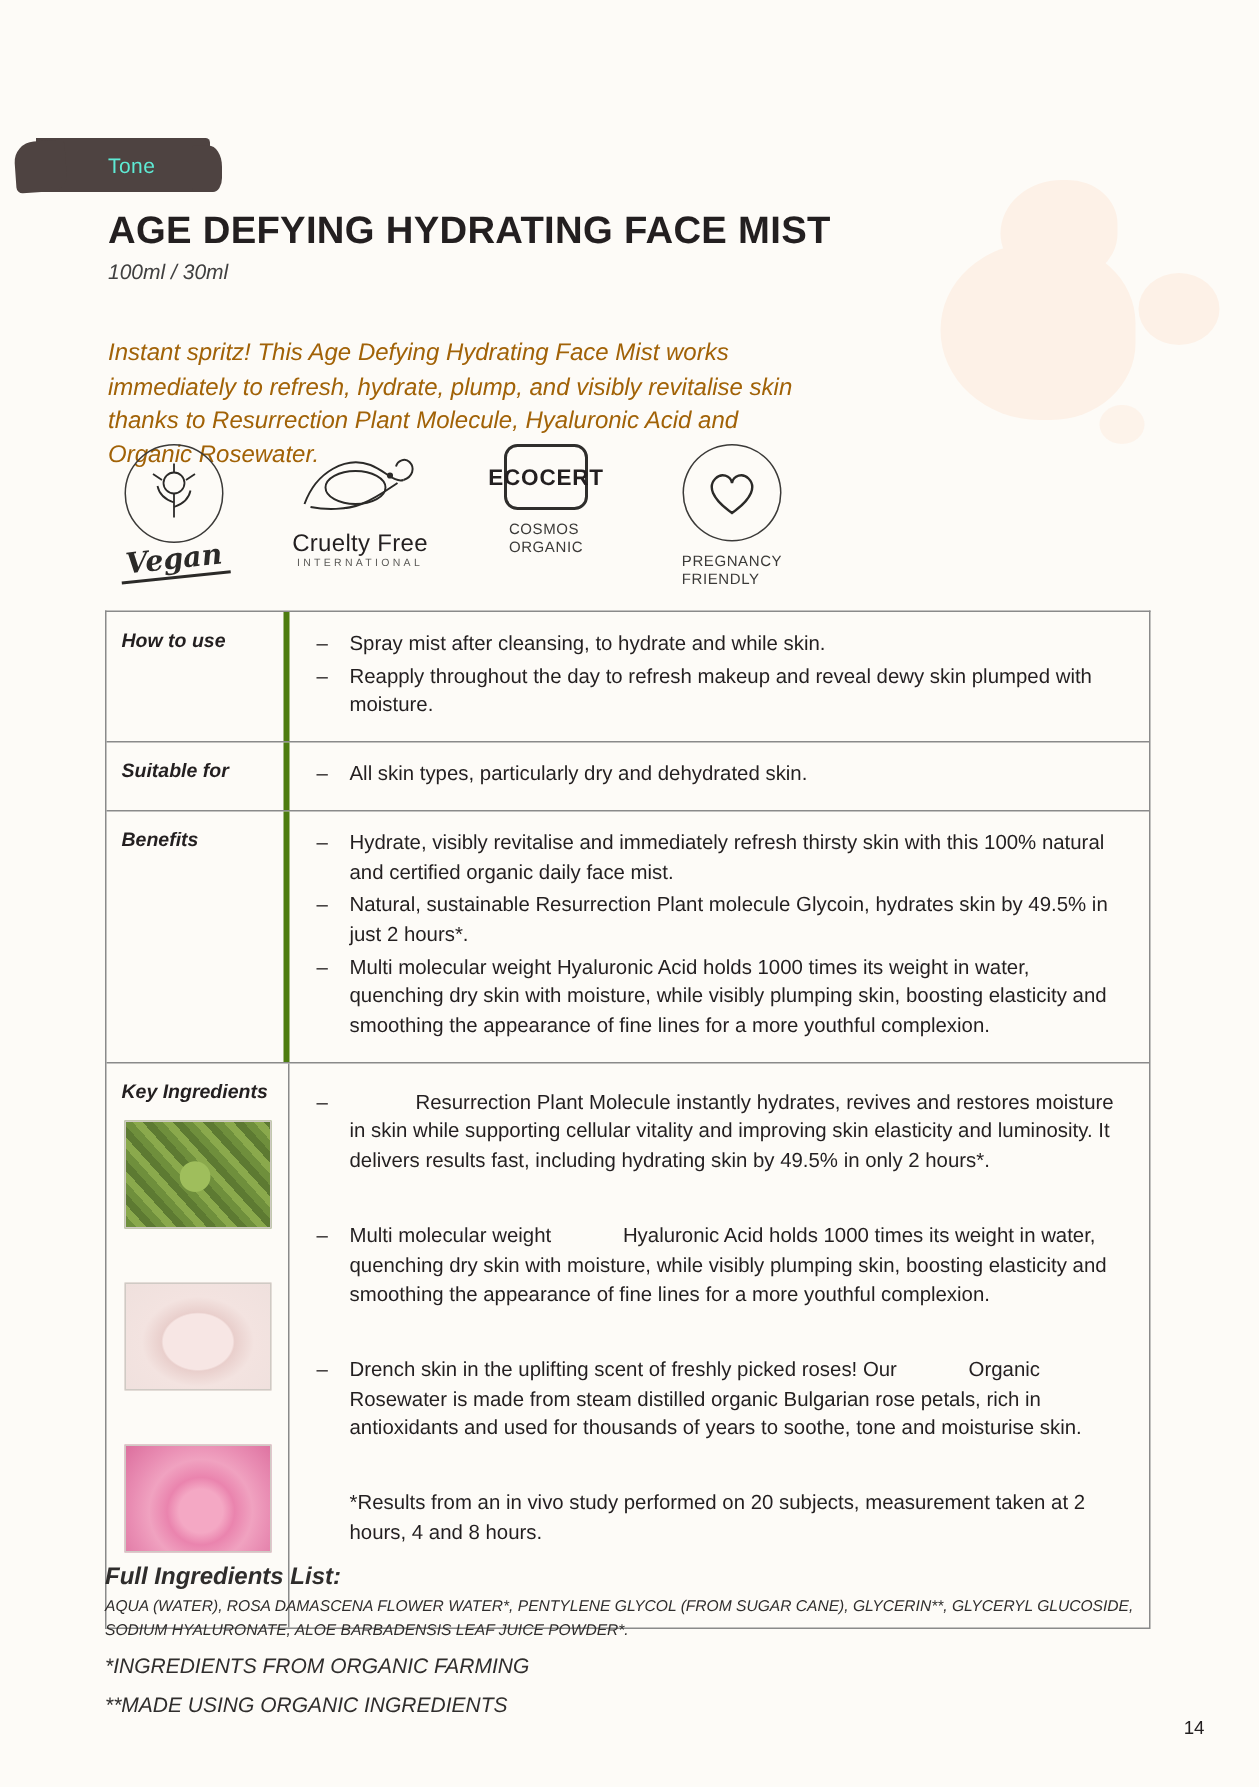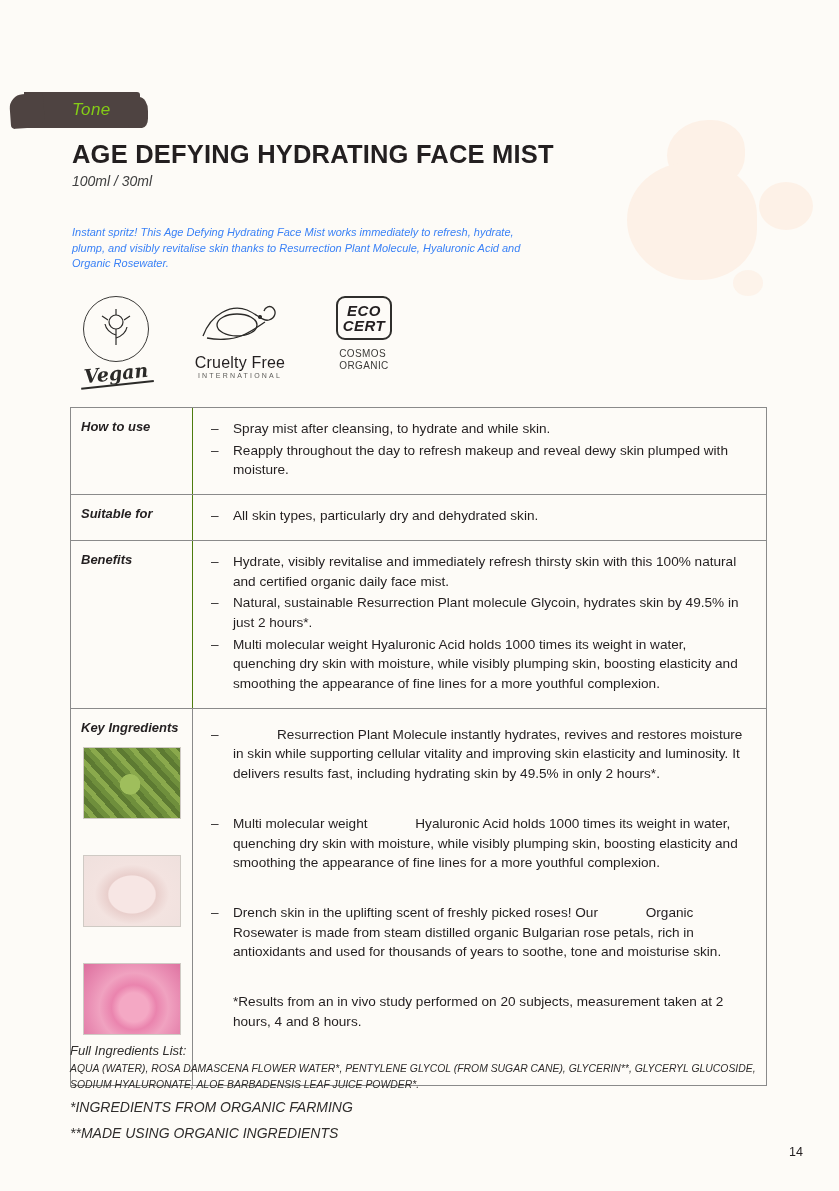--- a/index.html
+++ b/index.html
@@ -47,23 +47,22 @@
     right: -8px;
     top: 5px;
     width: 20px;
     height: 31px;
     background: #4e4341;
     border-radius: 6% 45% 30% 10%;
   }
   .tone-tab span {
     position: relative;
     z-index: 2;
-    color: #84cc16;
-    font-style: italic;
-    font-size: 17px;
+    color: #5eead4;
+    font-size: 14px;
     letter-spacing: 0.3px;
   }
 
   
   .blobs {
     position: absolute;
     right: 60px;
     top: 110px;
     width: 260px;
     height: 220px;
@@ -93,24 +92,24 @@
     margin: 0 0 4px 0;
     color: #231f20;
   }
   .product-size {
     font-size: 14px;
     font-style: italic;
     color: #404040;
     margin: 0 0 36px 0;
   }
   .product-desc {
-    font-size: 11px;
+    font-size: 16px;
     font-style: italic;
     line-height: 1.42;
-    color: #3b82f6;
+    color: #a16207;
     margin: 0;
     max-width: 470px;
   }
 
   
   .badges {
     position: absolute;
     left: 68px;
     top: 296px;
     width: 470px;
@@ -165,26 +164,25 @@
     bottom: -2px;
     height: 2px;
     background: #2b2a28;
   }
   .eco-box {
     width: 56px;
     height: 44px;
     border: 2.4px solid #2f2e2c;
     border-radius: 9px;
     display: flex;
-    flex-direction: column;
+    flex-direction: row;
     align-items: center;
     justify-content: center;
     line-height: 1;
     box-sizing: border-box;
-    font-style: italic;
   }
   .eco-box .e1 { font-size: 15px; font-weight: bold; letter-spacing: .5px;}
   .eco-box .e2 { font-size: 15px; font-weight: bold; letter-spacing: .5px;}
   .cf-line {
     font-size: 16px;
     font-weight: normal;
     letter-spacing: .2px;
   }
   .cf-sub {
     font-size: 7px;
@@ -202,21 +200,21 @@
     border-bottom: none;
     box-sizing: border-box;
   }
   .trow {
     display: flex;
     border-bottom: 1px solid #8a8a8a;
   }
   .tlabel {
     width: 122px;
     flex: 0 0 122px;
-    border-right: 1px solid #4d7c0f;
+    border-right: 4px solid #4d7c0f;
     padding: 11px 10px 12px 10px;
     box-sizing: border-box;
     font-size: 13px;
     font-style: italic;
     font-weight: bold;
     color: #231f20;
   }
   .tcontent {
     flex: 1 1 auto;
     padding: 11px 14px 12px 14px;
@@ -310,22 +308,22 @@
   
   .full-ing {
     position: absolute;
     left: 70px;
     top: 1043px;
     width: 700px;
     font-style: italic;
     color: #2f2d2c;
   }
   .fi-title {
-    font-size: 13px;
-    font-weight: normal;
+    font-size: 16px;
+    font-weight: bold;
     margin-bottom: 3px;
   }
   .fi-body {
     font-size: 10.4px;
     line-height: 1.55;
     max-width: 690px;
   }
   .fi-foot {
     font-size: 14px;
     line-height: 1.6;
@@ -393,20 +391,29 @@
 
   <div class="badge">
     <div class="eco-box">
       <div class="e1">ECO</div>
       <div class="e2">CERT</div>
     </div>
     <div class="badge-caption" style="margin-top:8px;white-space:pre-line;">COSMOS
 ORGANIC</div>
   </div>
 
+  <div class="badge">
+    <div class="circle-outline">
+      <svg width="40" height="36" viewBox="0 0 40 36">
+        <path d="M20 31 C6 21 4 13 9 8 C13 4 19 6 20 11 C21 6 27 4 31 8 C36 13 34 21 20 31 Z" fill="none" stroke="#2b2a28" stroke-width="1.6"></path>
+      </svg>
+    </div>
+    <div class="badge-caption" style="margin-top:8px;white-space:pre-line;">PREGNANCY
+FRIENDLY</div>
+  </div>
 </div>
 
 <div class="table">
 
   <div class="trow">
     <div class="tlabel">How to use</div>
     <div class="tcontent">
       <ul class="bullets">
         <li>Spray mist after cleansing, to hydrate and while skin.</li>
         <li>Reapply throughout the day to refresh makeup and reveal dewy skin plumped with moisture.</li>

